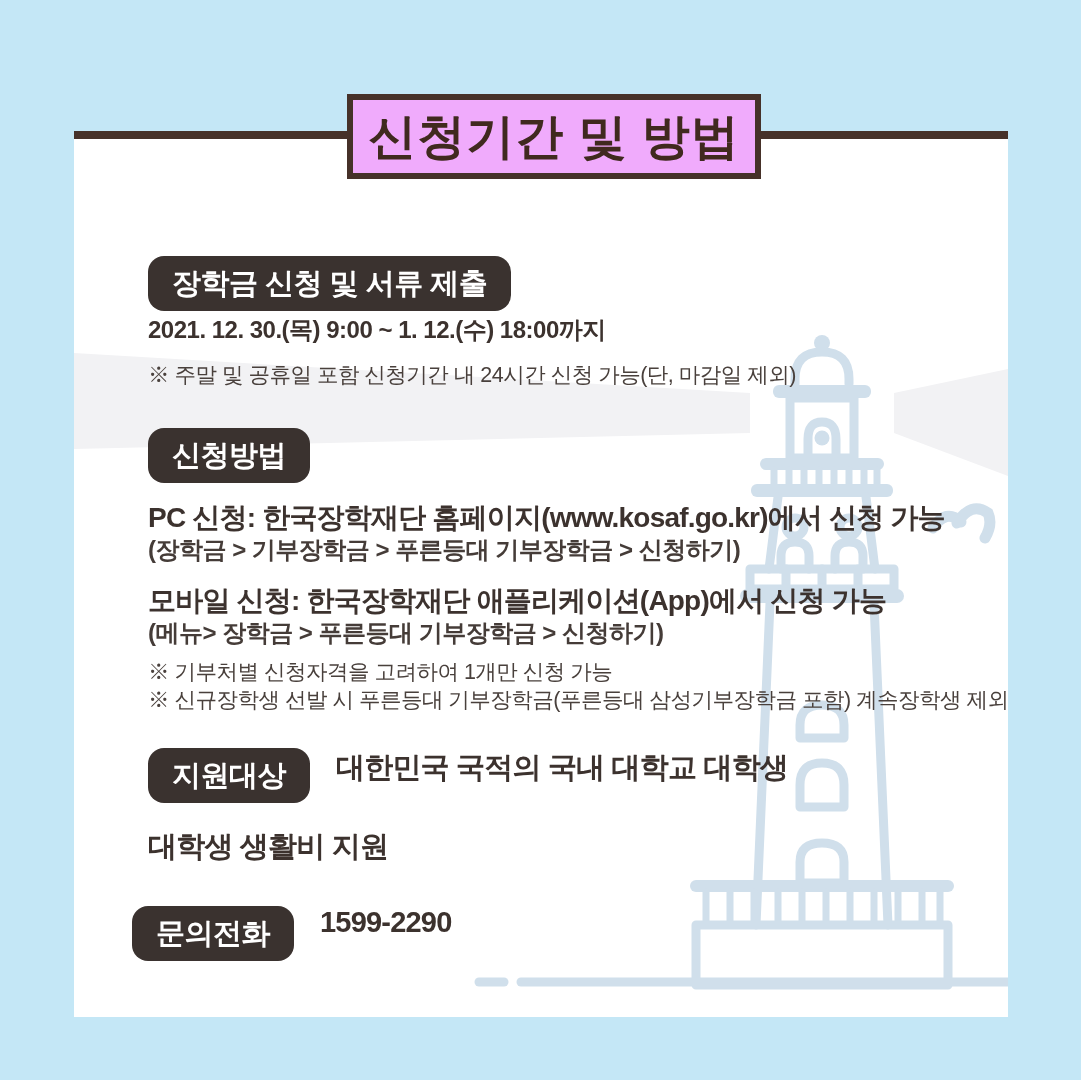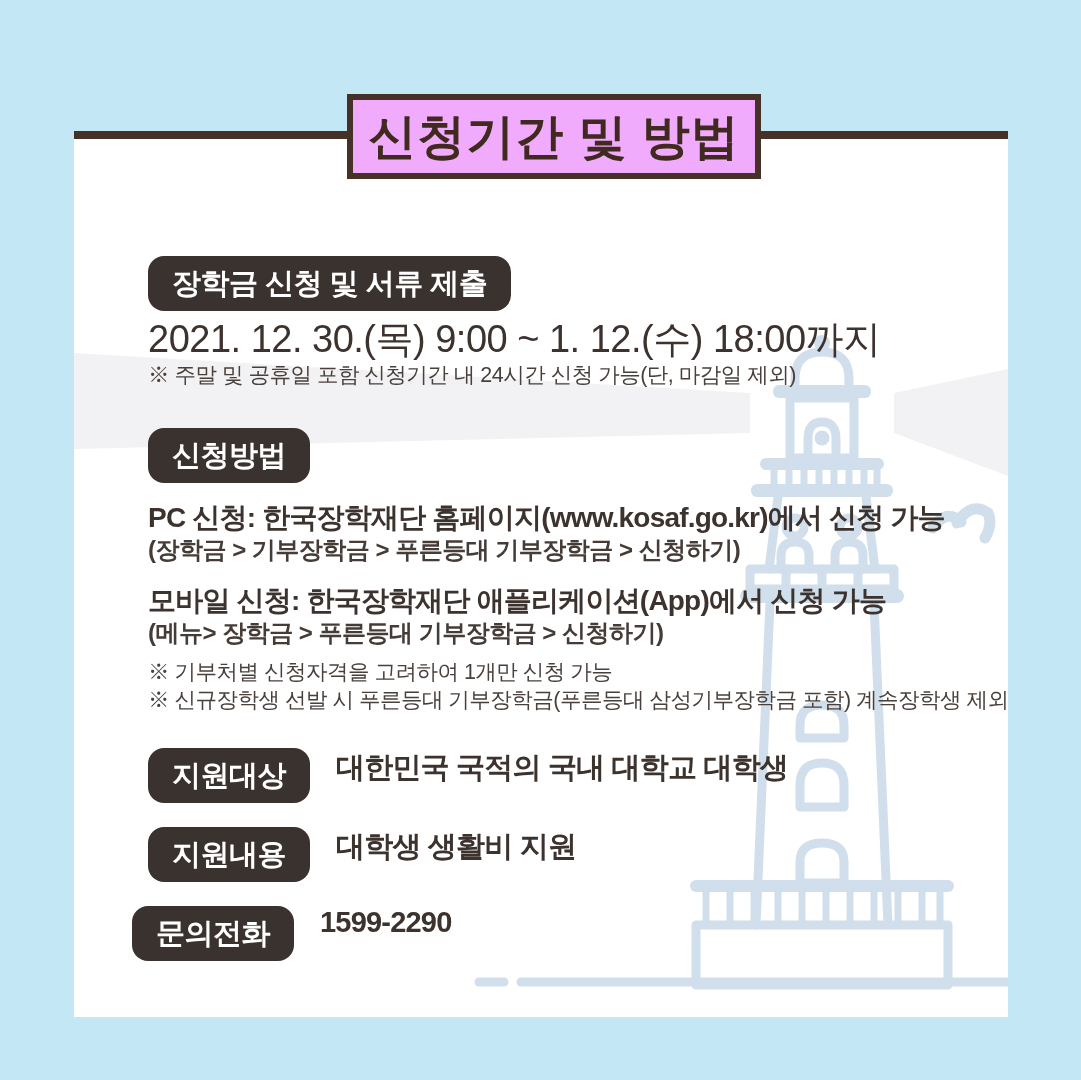--- a/index.html
+++ b/index.html
@@ -26,21 +26,21 @@
   }
   .titlebox span{
     font-size:48px;font-weight:900;color:#40291f;letter-spacing:1px;white-space:nowrap;
   }
   .abs{position:absolute;white-space:nowrap;z-index:3;}
   .h-badge{
     display:inline-block;background:#3a322f;color:#ffffff;
     font-size:29px;font-weight:800;line-height:1.2;
     padding:10px 24px;border-radius:16px;letter-spacing:-0.5px;text-align:right;
   }
-  .period{font-size:38px;font-weight:400;letter-spacing:-0.5px;color:#3c322e;}
+  .period{font-size:24px;font-weight:700;letter-spacing:-0.5px;color:#3c322e;}
   .fine{font-size:21.5px;font-weight:500;color:#49403c;letter-spacing:-0.5px;}
   .lead{font-size:28px;font-weight:800;color:#3c322e;letter-spacing:-0.8px;}
   .path{font-size:24px;font-weight:600;color:#453c38;letter-spacing:-0.5px;}
   .row{display:flex;align-items:flex-start;gap:26px;}
   .row .h-badge{min-width:110px;text-align:center;}
   .row-value{font-size:29px;font-weight:800;color:#3c322e;letter-spacing:-0.8px;}
 </style>
 </head>
 <body>
 
@@ -146,21 +146,20 @@
   <div class="abs lead" style="left:148px;top:582px;">모바일 신청: 한국장학재단 애플리케이션(App)에서 신청 가능</div>
   <div class="abs path" style="left:148px;top:617px;">(메뉴&gt; 장학금 &gt; 푸른등대 기부장학금 &gt; 신청하기)</div>
   <div class="abs fine" style="left:148px;top:657px;">※ 기부처별 신청자격을 고려하여 1개만 신청 가능</div>
   <div class="abs fine" style="left:148px;top:685px;">※ 신규장학생 선발 시 푸른등대 기부장학금(푸른등대 삼성기부장학금 포함) 계속장학생 제외</div>
 
   <div class="abs row" style="left:148px;top:748px;">
     <span class="h-badge">지원대상</span>
     <span class="row-value">대한민국 국적의 국내 대학교 대학생</span>
   </div>
   <div class="abs row" style="left:148px;top:827px;">
-    <span class="h-badge">지원내용</span>
     <span class="row-value">대학생 생활비 지원</span>
   </div>
   <div class="abs row" style="left:132px;top:906px;">
     <span class="h-badge">문의전화</span>
     <span class="row-value">1599-2290</span>
   </div>
 
 </div>
 
 </body></html>

